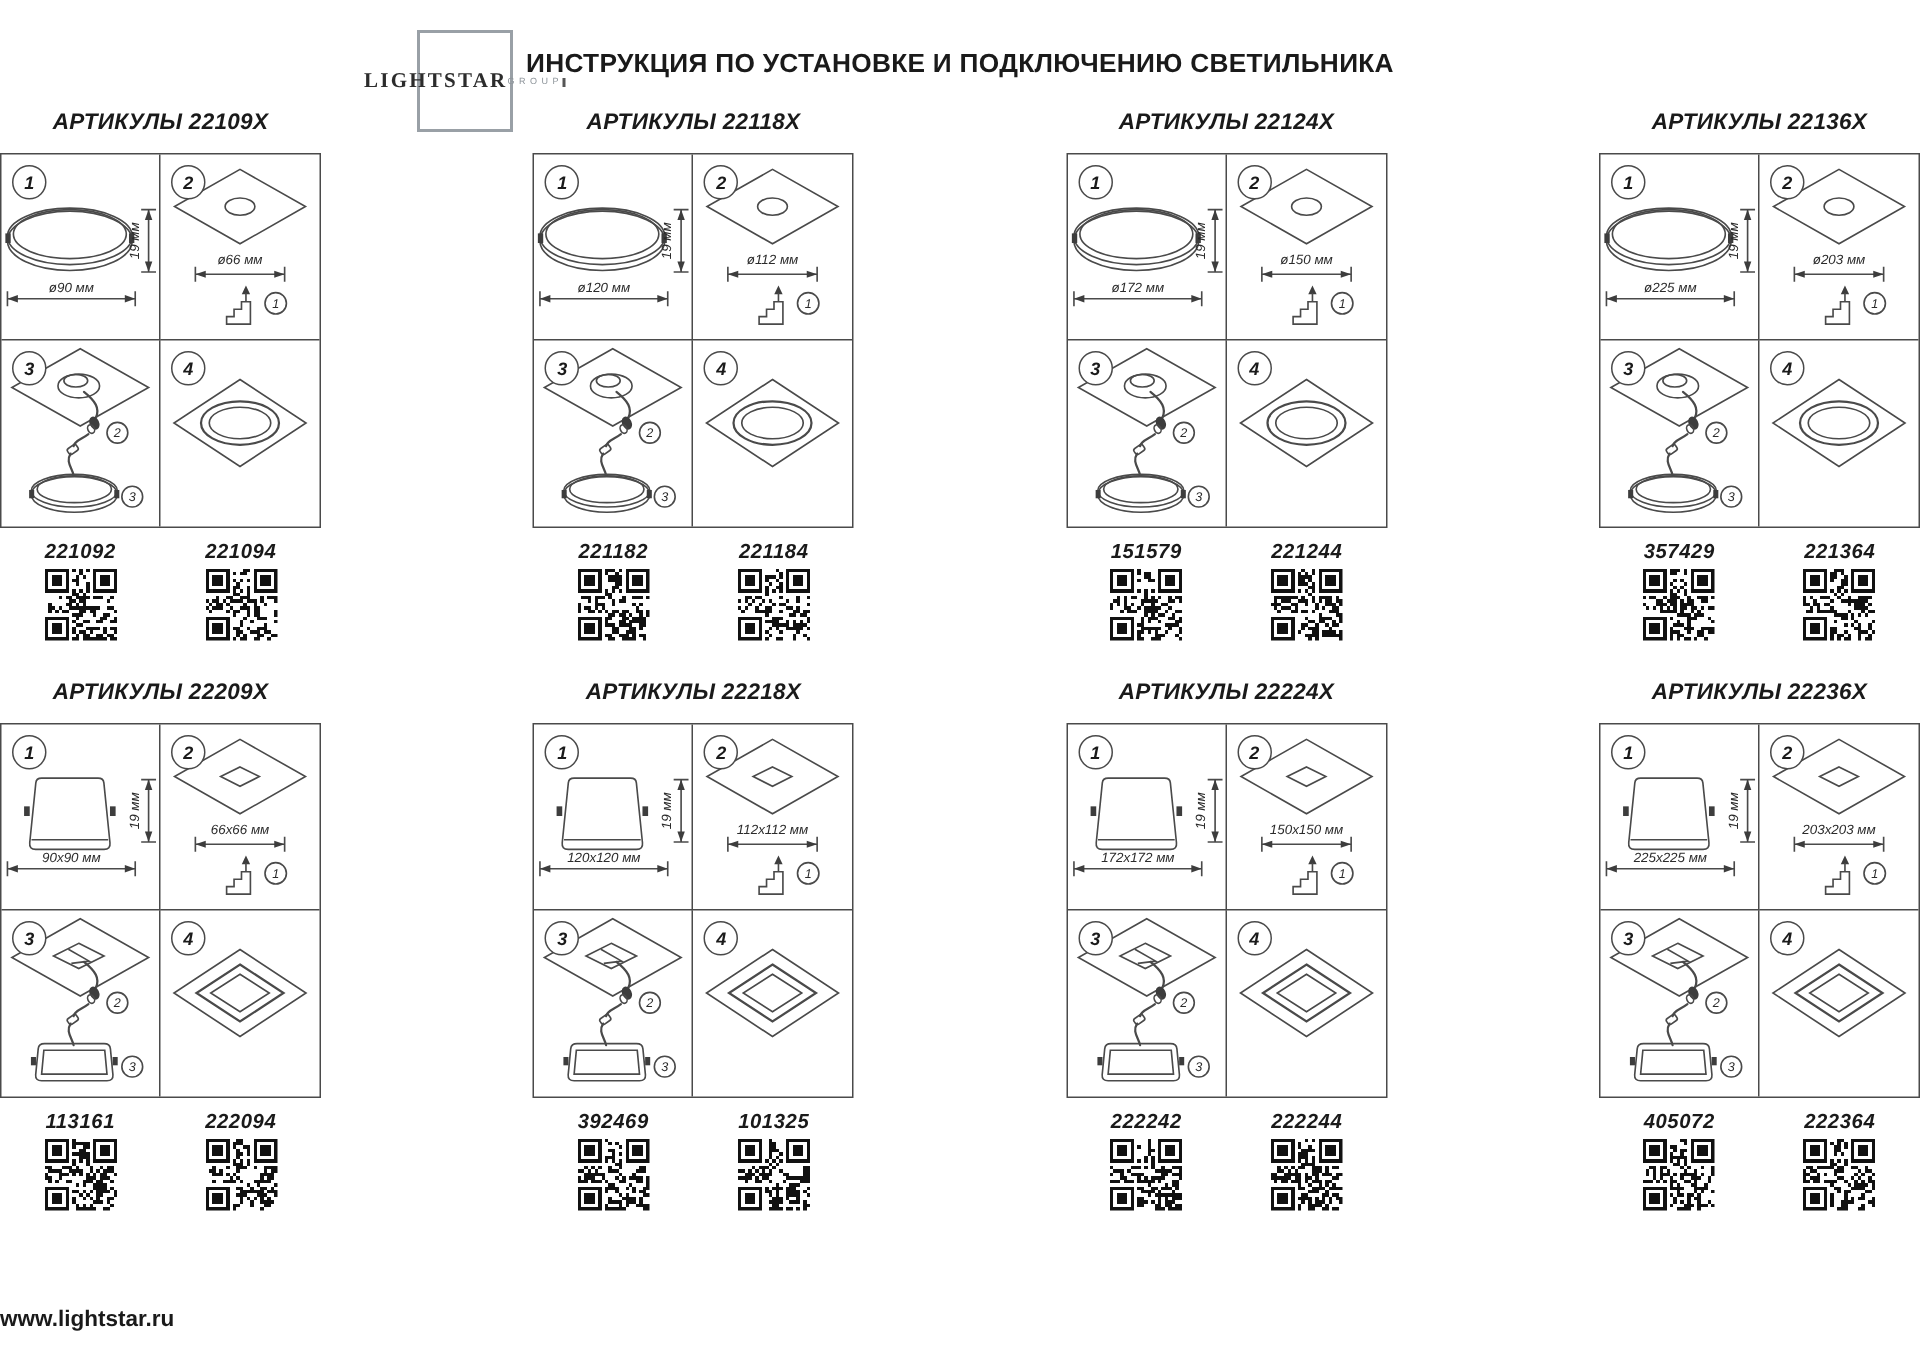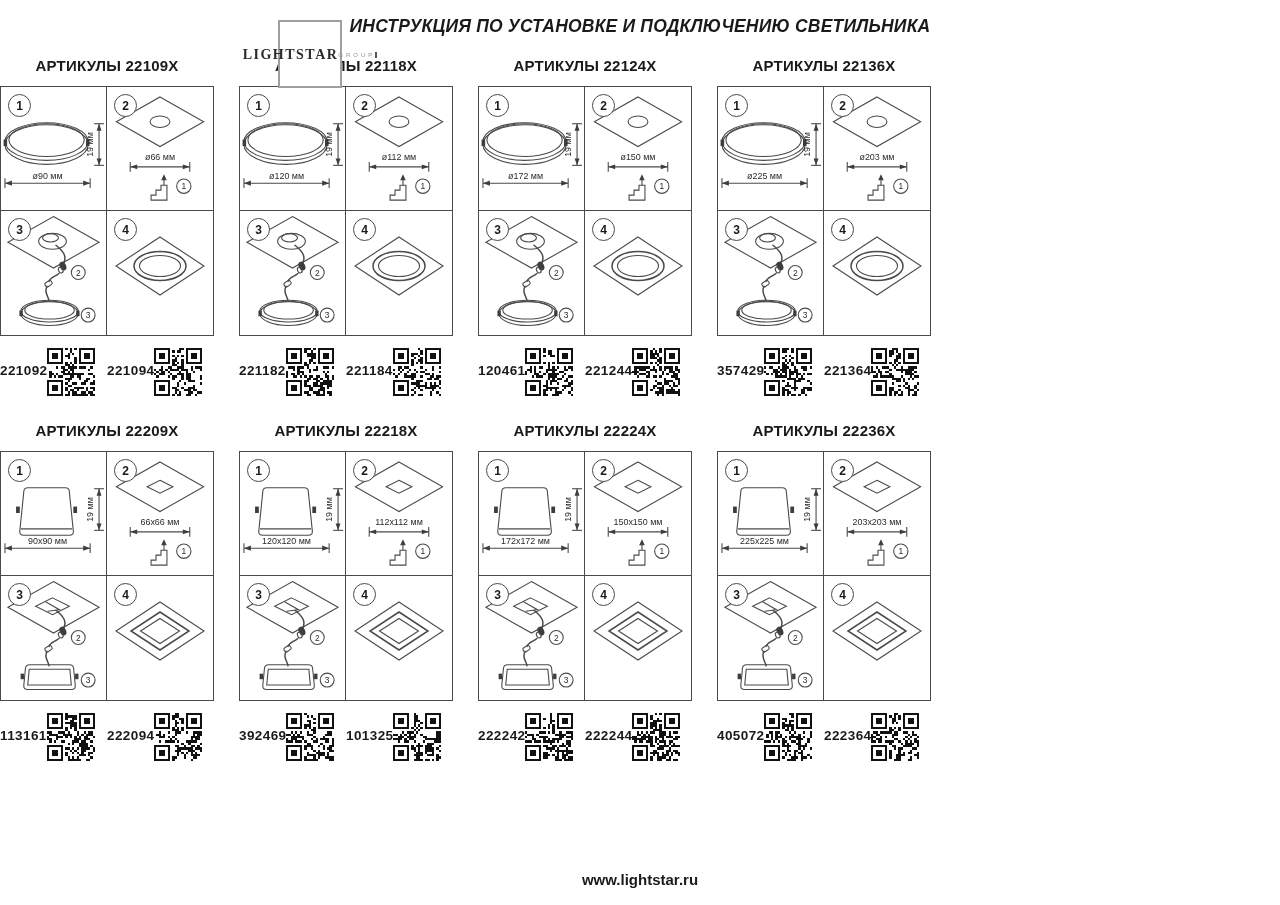--- a/index.html
+++ b/index.html
@@ -10,25 +10,25 @@
   
   .logo{
     position:absolute;left:278px;top:20px;width:64px;height:68px;
     border:2px solid #99a0a6;background:#fff;box-sizing:border-box;
     display:flex;flex-direction:row;align-items:center;justify-content:center;
   }
   .logo-main{font-family:"Liberation Serif",serif;font-weight:bold;font-size:14px;line-height:13px;letter-spacing:1.5px;color:#2c2c2c;}
   .logo-group{font-size:6px;letter-spacing:3px;color:#8d949a;margin-top:2px;}
   .logo-flag{width:46px;height:4px;margin-top:2px;border:1px solid #555;
     background:linear-gradient(to right,#2e5c3f 0 33%,#ececec 33% 66%,#a83434 66% 100%);}
-  .titles{text-align:center;padding-top:14px;font-style:italic;}
+  .titles{text-align:center;padding-top:30px;}
   .title-line{font-size:17.5px;font-weight:bold;line-height:25px;letter-spacing:.2px;}
   
   .main{margin-top:18px;}
-  .panels-row{display:flex;justify-content:flex-start;gap:25px;}
+  .panels-row{display:flex;justify-content:space-between;gap:25px;font-style:italic;}
   .panels-row + .panels-row{margin-top:26px;}
   .panel{width:214px;}
   .panel-heading{font-size:15px;font-weight:bold;text-align:center;margin:0 0 12px 0;letter-spacing:.2px;}
   .steps-box{border:1.2px solid #4a4a4a;display:grid;grid-template-columns:1fr 1fr;background:#fff;}
   .cell{position:relative;height:124px;box-sizing:border-box;}
   .cell:nth-child(odd){border-right:1.2px solid #4a4a4a;}
   .cell:nth-child(1),.cell:nth-child(2){border-bottom:1.2px solid #4a4a4a;}
   .stepnum{
     position:absolute;top:7px;left:7px;width:21px;height:21px;border:1.4px solid #4a4a4a;border-radius:50%;
     display:flex;align-items:center;justify-content:center;font-size:12px;font-weight:600;background:#fff;z-index:2;
@@ -37,25 +37,25 @@
   .diagram *{stroke:#4a4a4a;stroke-width:1.1;fill:none;}
   .diagram .fill{fill:#3d3d3d;stroke:none;}
   .diagram .wire{stroke-width:1.5;stroke-linecap:round;}
   .diagram .thick{stroke-width:1.5;}
   .diagram text{stroke:none;fill:#2b2b2b;font-size:9px;font-family:"Liberation Sans",sans-serif;}
   .diagram text.co{font-size:8.5px;}
   .panel.round .sq-only{display:none;}
   .panel.square .r-only{display:none;}
   
   .articles{display:flex;margin-top:8px;}
-  .article{flex:1;display:flex;flex-direction:row;align-items:center;}
+  .article{flex:1;display:flex;flex-direction:column;align-items:center;}
   .article-code{font-size:13.5px;font-weight:bold;letter-spacing:.4px;}
   svg.qr{width:48px;height:48px;margin-top:4px;}
   
-  .footer{position:absolute;left:0;right:0;bottom:17px;text-align:center;font-size:15px;font-weight:bold;}
+  .footer{position:absolute;left:0;right:0;bottom:17px;text-align:left;font-size:15px;font-weight:bold;}
 </style>
 </head>
 <body>
 
 <div class="page">
 
   <div class="logo">
     <div class="logo-main">LIGHT</div>
     <div class="logo-main">STAR</div>
     <div class="logo-group">GROUP</div>
@@ -471,21 +471,21 @@
           <g class="sq-only">
             <polygon points="53,36 82,55 53,74 24,55" class="thick"></polygon>
             <polygon points="53,42.5 72.5,55 53,67.5 33.5,55"></polygon>
           </g>
         </svg>
       </div>
     </div>
 
     <div class="articles">
       <div class="article">
-        <div class="article-code">120461</div>
+        <div class="article-code">151579</div>
         <svg class="qr" viewBox="0 0 21 21" shape-rendering="crispEdges">
                 <path d="M0 0h1v1h-1zM1 0h1v1h-1zM2 0h1v1h-1zM3 0h1v1h-1zM4 0h1v1h-1zM5 0h1v1h-1zM6 0h1v1h-1zM8 0h1v1h-1zM14 0h1v1h-1zM15 0h1v1h-1zM16 0h1v1h-1zM17 0h1v1h-1zM18 0h1v1h-1zM19 0h1v1h-1zM20 0h1v1h-1zM0 1h1v1h-1zM6 1h1v1h-1zM8 1h1v1h-1zM10 1h1v1h-1zM11 1h1v1h-1zM14 1h1v1h-1zM20 1h1v1h-1zM0 2h1v1h-1zM2 2h1v1h-1zM3 2h1v1h-1zM4 2h1v1h-1zM6 2h1v1h-1zM10 2h1v1h-1zM11 2h1v1h-1zM14 2h1v1h-1zM16 2h1v1h-1zM17 2h1v1h-1zM18 2h1v1h-1zM20 2h1v1h-1zM0 3h1v1h-1zM2 3h1v1h-1zM3 3h1v1h-1zM4 3h1v1h-1zM6 3h1v1h-1zM8 3h1v1h-1zM11 3h1v1h-1zM12 3h1v1h-1zM14 3h1v1h-1zM16 3h1v1h-1zM17 3h1v1h-1zM18 3h1v1h-1zM20 3h1v1h-1zM0 4h1v1h-1zM2 4h1v1h-1zM3 4h1v1h-1zM4 4h1v1h-1zM6 4h1v1h-1zM14 4h1v1h-1zM16 4h1v1h-1zM17 4h1v1h-1zM18 4h1v1h-1zM20 4h1v1h-1zM0 5h1v1h-1zM6 5h1v1h-1zM14 5h1v1h-1zM20 5h1v1h-1zM0 6h1v1h-1zM1 6h1v1h-1zM2 6h1v1h-1zM3 6h1v1h-1zM4 6h1v1h-1zM5 6h1v1h-1zM6 6h1v1h-1zM8 6h1v1h-1zM10 6h1v1h-1zM12 6h1v1h-1zM14 6h1v1h-1zM15 6h1v1h-1zM16 6h1v1h-1zM17 6h1v1h-1zM18 6h1v1h-1zM19 6h1v1h-1zM20 6h1v1h-1zM10 7h1v1h-1zM2 8h1v1h-1zM4 8h1v1h-1zM6 8h1v1h-1zM7 8h1v1h-1zM10 8h1v1h-1zM12 8h1v1h-1zM14 8h1v1h-1zM17 8h1v1h-1zM19 8h1v1h-1zM20 8h1v1h-1zM1 9h1v1h-1zM2 9h1v1h-1zM4 9h1v1h-1zM9 9h1v1h-1zM10 9h1v1h-1zM11 9h1v1h-1zM12 9h1v1h-1zM13 9h1v1h-1zM17 9h1v1h-1zM18 9h1v1h-1zM20 9h1v1h-1zM0 10h1v1h-1zM2 10h1v1h-1zM4 10h1v1h-1zM6 10h1v1h-1zM9 10h1v1h-1zM12 10h1v1h-1zM15 10h1v1h-1zM16 10h1v1h-1zM0 11h1v1h-1zM4 11h1v1h-1zM5 11h1v1h-1zM8 11h1v1h-1zM10 11h1v1h-1zM11 11h1v1h-1zM12 11h1v1h-1zM13 11h1v1h-1zM14 11h1v1h-1zM17 11h1v1h-1zM3 12h1v1h-1zM5 12h1v1h-1zM6 12h1v1h-1zM7 12h1v1h-1zM10 12h1v1h-1zM11 12h1v1h-1zM12 12h1v1h-1zM13 12h1v1h-1zM16 12h1v1h-1zM19 12h1v1h-1zM20 12h1v1h-1zM10 13h1v1h-1zM12 13h1v1h-1zM14 13h1v1h-1zM15 13h1v1h-1zM18 13h1v1h-1zM0 14h1v1h-1zM1 14h1v1h-1zM2 14h1v1h-1zM3 14h1v1h-1zM4 14h1v1h-1zM5 14h1v1h-1zM6 14h1v1h-1zM9 14h1v1h-1zM11 14h1v1h-1zM12 14h1v1h-1zM13 14h1v1h-1zM17 14h1v1h-1zM18 14h1v1h-1zM20 14h1v1h-1zM0 15h1v1h-1zM6 15h1v1h-1zM9 15h1v1h-1zM11 15h1v1h-1zM14 15h1v1h-1zM19 15h1v1h-1zM20 15h1v1h-1zM0 16h1v1h-1zM2 16h1v1h-1zM3 16h1v1h-1zM4 16h1v1h-1zM6 16h1v1h-1zM8 16h1v1h-1zM9 16h1v1h-1zM16 16h1v1h-1zM17 16h1v1h-1zM18 16h1v1h-1zM19 16h1v1h-1zM0 17h1v1h-1zM2 17h1v1h-1zM3 17h1v1h-1zM4 17h1v1h-1zM6 17h1v1h-1zM9 17h1v1h-1zM10 17h1v1h-1zM11 17h1v1h-1zM12 17h1v1h-1zM13 17h1v1h-1zM14 17h1v1h-1zM17 17h1v1h-1zM20 17h1v1h-1zM0 18h1v1h-1zM2 18h1v1h-1zM3 18h1v1h-1zM4 18h1v1h-1zM6 18h1v1h-1zM8 18h1v1h-1zM9 18h1v1h-1zM11 18h1v1h-1zM13 18h1v1h-1zM16 18h1v1h-1zM20 18h1v1h-1zM0 19h1v1h-1zM6 19h1v1h-1zM8 19h1v1h-1zM13 19h1v1h-1zM14 19h1v1h-1zM15 19h1v1h-1zM19 19h1v1h-1zM0 20h1v1h-1zM1 20h1v1h-1zM2 20h1v1h-1zM3 20h1v1h-1zM4 20h1v1h-1zM5 20h1v1h-1zM6 20h1v1h-1zM8 20h1v1h-1zM9 20h1v1h-1zM12 20h1v1h-1zM13 20h1v1h-1zM14 20h1v1h-1zM20 20h1v1h-1z" fill="#111" stroke="none"></path>
               </svg>
       </div>
       <div class="article">
         <div class="article-code">221244</div>
         <svg class="qr" viewBox="0 0 21 21" shape-rendering="crispEdges">
                 <path d="M0 0h1v1h-1zM1 0h1v1h-1zM2 0h1v1h-1zM3 0h1v1h-1zM4 0h1v1h-1zM5 0h1v1h-1zM6 0h1v1h-1zM9 0h1v1h-1zM12 0h1v1h-1zM14 0h1v1h-1zM15 0h1v1h-1zM16 0h1v1h-1zM17 0h1v1h-1zM18 0h1v1h-1zM19 0h1v1h-1zM20 0h1v1h-1zM0 1h1v1h-1zM6 1h1v1h-1zM8 1h1v1h-1zM10 1h1v1h-1zM12 1h1v1h-1zM14 1h1v1h-1zM20 1h1v1h-1zM0 2h1v1h-1zM2 2h1v1h-1zM3 2h1v1h-1zM4 2h1v1h-1zM6 2h1v1h-1zM8 2h1v1h-1zM9 2h1v1h-1zM10 2h1v1h-1zM11 2h1v1h-1zM14 2h1v1h-1zM16 2h1v1h-1zM17 2h1v1h-1zM18 2h1v1h-1zM20 2h1v1h-1zM0 3h1v1h-1zM2 3h1v1h-1zM3 3h1v1h-1zM4 3h1v1h-1zM6 3h1v1h-1zM8 3h1v1h-1zM9 3h1v1h-1zM11 3h1v1h-1zM14 3h1v1h-1zM16 3h1v1h-1zM17 3h1v1h-1zM18 3h1v1h-1zM20 3h1v1h-1zM0 4h1v1h-1zM2 4h1v1h-1zM3 4h1v1h-1zM4 4h1v1h-1zM6 4h1v1h-1zM8 4h1v1h-1zM9 4h1v1h-1zM10 4h1v1h-1zM12 4h1v1h-1zM14 4h1v1h-1zM16 4h1v1h-1zM17 4h1v1h-1zM18 4h1v1h-1zM20 4h1v1h-1zM0 5h1v1h-1zM6 5h1v1h-1zM11 5h1v1h-1zM12 5h1v1h-1zM14 5h1v1h-1zM20 5h1v1h-1zM0 6h1v1h-1zM1 6h1v1h-1zM2 6h1v1h-1zM3 6h1v1h-1zM4 6h1v1h-1zM5 6h1v1h-1zM6 6h1v1h-1zM8 6h1v1h-1zM10 6h1v1h-1zM12 6h1v1h-1zM14 6h1v1h-1zM15 6h1v1h-1zM16 6h1v1h-1zM17 6h1v1h-1zM18 6h1v1h-1zM19 6h1v1h-1zM20 6h1v1h-1zM11 7h1v1h-1zM1 8h1v1h-1zM2 8h1v1h-1zM3 8h1v1h-1zM4 8h1v1h-1zM5 8h1v1h-1zM6 8h1v1h-1zM7 8h1v1h-1zM9 8h1v1h-1zM12 8h1v1h-1zM14 8h1v1h-1zM15 8h1v1h-1zM16 8h1v1h-1zM17 8h1v1h-1zM19 8h1v1h-1zM1 9h1v1h-1zM3 9h1v1h-1zM4 9h1v1h-1zM5 9h1v1h-1zM8 9h1v1h-1zM9 9h1v1h-1zM10 9h1v1h-1zM12 9h1v1h-1zM14 9h1v1h-1zM16 9h1v1h-1zM17 9h1v1h-1zM19 9h1v1h-1zM20 9h1v1h-1zM0 10h1v1h-1zM1 10h1v1h-1zM2 10h1v1h-1zM6 10h1v1h-1zM7 10h1v1h-1zM10 10h1v1h-1zM13 10h1v1h-1zM16 10h1v1h-1zM17 10h1v1h-1zM18 10h1v1h-1zM20 10h1v1h-1zM1 11h1v1h-1zM3 11h1v1h-1zM4 11h1v1h-1zM5 11h1v1h-1zM7 11h1v1h-1zM13 11h1v1h-1zM15 11h1v1h-1zM18 11h1v1h-1zM19 11h1v1h-1zM2 12h1v1h-1zM6 12h1v1h-1zM7 12h1v1h-1zM9 12h1v1h-1zM10 12h1v1h-1zM12 12h1v1h-1zM17 12h1v1h-1zM18 12h1v1h-1zM19 12h1v1h-1zM14 13h1v1h-1zM19 13h1v1h-1zM20 13h1v1h-1zM0 14h1v1h-1zM1 14h1v1h-1zM2 14h1v1h-1zM3 14h1v1h-1zM4 14h1v1h-1zM5 14h1v1h-1zM6 14h1v1h-1zM10 14h1v1h-1zM14 14h1v1h-1zM15 14h1v1h-1zM16 14h1v1h-1zM17 14h1v1h-1zM20 14h1v1h-1zM0 15h1v1h-1zM6 15h1v1h-1zM11 15h1v1h-1zM12 15h1v1h-1zM14 15h1v1h-1zM15 15h1v1h-1zM18 15h1v1h-1zM20 15h1v1h-1zM0 16h1v1h-1zM2 16h1v1h-1zM3 16h1v1h-1zM4 16h1v1h-1zM6 16h1v1h-1zM9 16h1v1h-1zM10 16h1v1h-1zM13 16h1v1h-1zM16 16h1v1h-1zM18 16h1v1h-1zM19 16h1v1h-1zM0 17h1v1h-1zM2 17h1v1h-1zM3 17h1v1h-1zM4 17h1v1h-1zM6 17h1v1h-1zM9 17h1v1h-1zM11 17h1v1h-1zM12 17h1v1h-1zM13 17h1v1h-1zM17 17h1v1h-1zM0 18h1v1h-1zM2 18h1v1h-1zM3 18h1v1h-1zM4 18h1v1h-1zM6 18h1v1h-1zM8 18h1v1h-1zM12 18h1v1h-1zM13 18h1v1h-1zM15 18h1v1h-1zM16 18h1v1h-1zM17 18h1v1h-1zM18 18h1v1h-1zM20 18h1v1h-1zM0 19h1v1h-1zM6 19h1v1h-1zM10 19h1v1h-1zM11 19h1v1h-1zM12 19h1v1h-1zM13 19h1v1h-1zM15 19h1v1h-1zM16 19h1v1h-1zM17 19h1v1h-1zM18 19h1v1h-1zM19 19h1v1h-1zM20 19h1v1h-1zM0 20h1v1h-1zM1 20h1v1h-1zM2 20h1v1h-1zM3 20h1v1h-1zM4 20h1v1h-1zM5 20h1v1h-1zM6 20h1v1h-1zM11 20h1v1h-1zM13 20h1v1h-1zM20 20h1v1h-1z" fill="#111" stroke="none"></path>
               </svg>
       </div>

